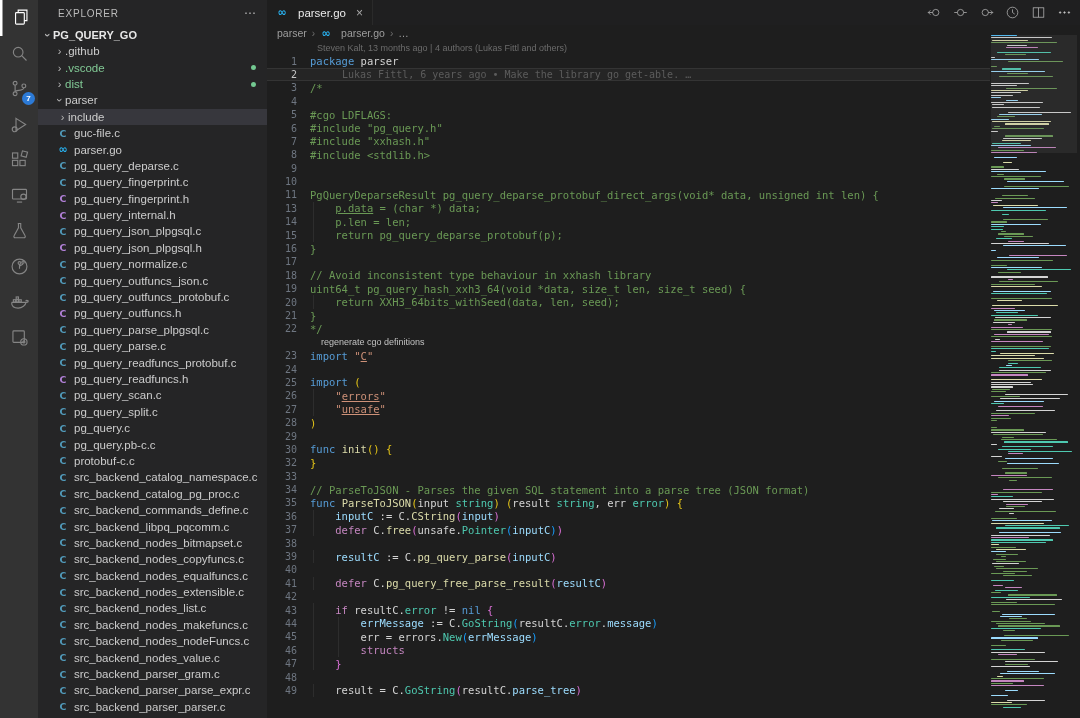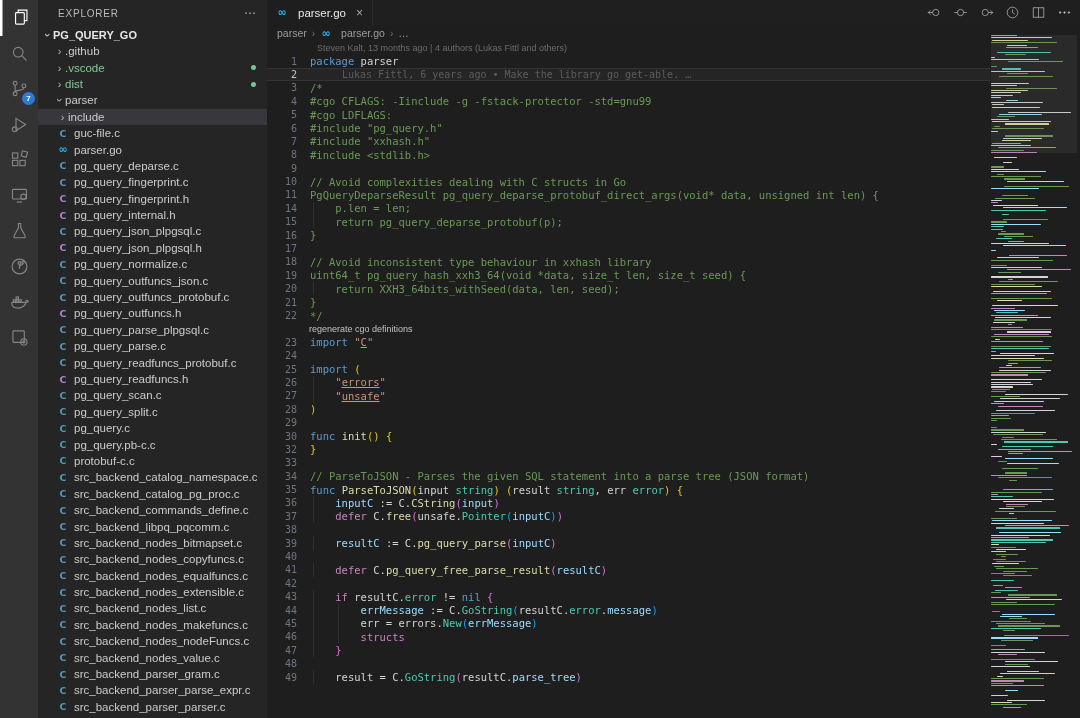--- a/index.html
+++ b/index.html
@@ -53,21 +53,21 @@
   .code-content{margin-left:13px;flex:none;}
   .guide{position:absolute;top:0;bottom:0;width:1px;background:rgba(255,255,255,.07);}
   .tk.kw{color:#569cd6}.tk.ctl{color:#c586c0}.tk.fn{color:#dcdcaa}.tk.ty{color:#4ec9b0}
   .tk.vr{color:#9cdcfe}.tk.str{color:#ce9178}.tk.pl{color:#d4d4d4}.tk.com{color:#6a9955}
   .tk.by{color:#e6c618}.tk.bm{color:#da70d6}.tk.bb{color:#179fff}
   .tk.str-u{color:#ce9178;text-decoration:underline;}
   .tk.com-u{color:#6a9955;text-decoration:underline;}
   .blame{color:#5c5c5c;margin-left:32px;font-size:10px;}
   .meta-row{font-family:"Liberation Sans",sans-serif;font-size:9px;}
   .meta-row.blamehead{color:#6c6c6c;margin-left:50px;}
-  .meta-row.codelens{color:#c2c2c2;margin-left:42px;cursor:pointer;}
+  .meta-row.codelens{color:#c2c2c2;margin-left:54px;cursor:pointer;}
   
   .minimap{position:absolute;top:35px;right:3px;width:86px;bottom:0;overflow:hidden;}
   .mm-slider{position:absolute;top:0;left:0;right:0;height:118px;background:rgba(121,121,121,.13);}
   .mm-line{height:1.1px;border-radius:.5px;}
 </style>
 </head>
 <body>
 
 <div class="activitybar" id="activitybar">
     <div class="ab-icon active">
@@ -378,28 +378,29 @@
       <span>parser.go</span>
     </span>
     <span class="crumb-sep">›</span>
     <span class="crumb">…</span>
   </div>
   <div class="code-area" id="code">
       <div class="row"><span class="meta-row blamehead">Steven Kalt, 13 months ago | 4 authors (Lukas Fittl and others)</span></div>
       <div class="row"><span class="ln">1</span><span class="code-content"><span class="tk kw">package</span><span class="tk pl"> parser</span></span></div>
       <div class="row current"><span class="ln">2</span><span class="code-content"><span class="blame">Lukas Fittl, 6 years ago • Make the library go get-able. …</span></span></div>
       <div class="row"><span class="ln">3</span><span class="code-content"><span class="tk com">/*</span></span></div>
-      <div class="row"><span class="ln">4</span><span class="code-content"><span class="tk com">#cgo CFLAGS: -Iinclude -g -fstack-protector -std=gnu99</span></span></div>
+      <div class="row"><span class="ln">4</span></div>
       <div class="row"><span class="ln">5</span><span class="code-content"><span class="tk com">#cgo LDFLAGS:</span></span></div>
       <div class="row"><span class="ln">6</span><span class="code-content"><span class="tk com">#include "pg_query.h"</span></span></div>
       <div class="row"><span class="ln">7</span><span class="code-content"><span class="tk com">#include "xxhash.h"</span></span></div>
       <div class="row"><span class="ln">8</span><span class="code-content"><span class="tk com">#include &lt;stdlib.h&gt;</span></span></div>
       <div class="row"><span class="ln">9</span><span class="code-content"></span></div>
-      <div class="row"><span class="ln">10</span><span class="code-content"><span class="tk com">// Avoid complexities dealing with C structs in Go</span></span></div>
+      <div class="row"><span class="ln">10</span></div>
       <div class="row"><span class="ln">11</span><span class="code-content"><span class="tk com">PgQueryDeparseResult pg_query_deparse_protobuf_direct_args(void* data, unsigned int len) {</span></span></div>
+      <div class="row"><span class="ln">13</span><span class="guide" style="left: 46px;"></span><span class="code-content"><span class="tk com">    </span><span class="tk com-u">p.data</span><span class="tk com"> = (char *) data;</span></span></div>
       <div class="row"><span class="ln">14</span><span class="guide" style="left: 46px;"></span><span class="code-content"><span class="tk com">    p.len = len;</span></span></div>
       <div class="row"><span class="ln">15</span><span class="guide" style="left: 46px;"></span><span class="code-content"><span class="tk com">    return pg_query_deparse_protobuf(p);</span></span></div>
       <div class="row"><span class="ln">16</span><span class="code-content"><span class="tk com">}</span></span></div>
       <div class="row"><span class="ln">17</span><span class="code-content"></span></div>
       <div class="row"><span class="ln">18</span><span class="code-content"><span class="tk com">// Avoid inconsistent type behaviour in xxhash library</span></span></div>
       <div class="row"><span class="ln">19</span><span class="code-content"><span class="tk com">uint64_t pg_query_hash_xxh3_64(void *data, size_t len, size_t seed) {</span></span></div>
       <div class="row"><span class="ln">20</span><span class="guide" style="left: 46px;"></span><span class="code-content"><span class="tk com">    return XXH3_64bits_withSeed(data, len, seed);</span></span></div>
       <div class="row"><span class="ln">21</span><span class="code-content"><span class="tk com">}</span></span></div>
       <div class="row"><span class="ln">22</span><span class="code-content"><span class="tk com">*/</span></span></div>
       <div class="row"><span class="meta-row codelens">regenerate cgo definitions</span></div>

